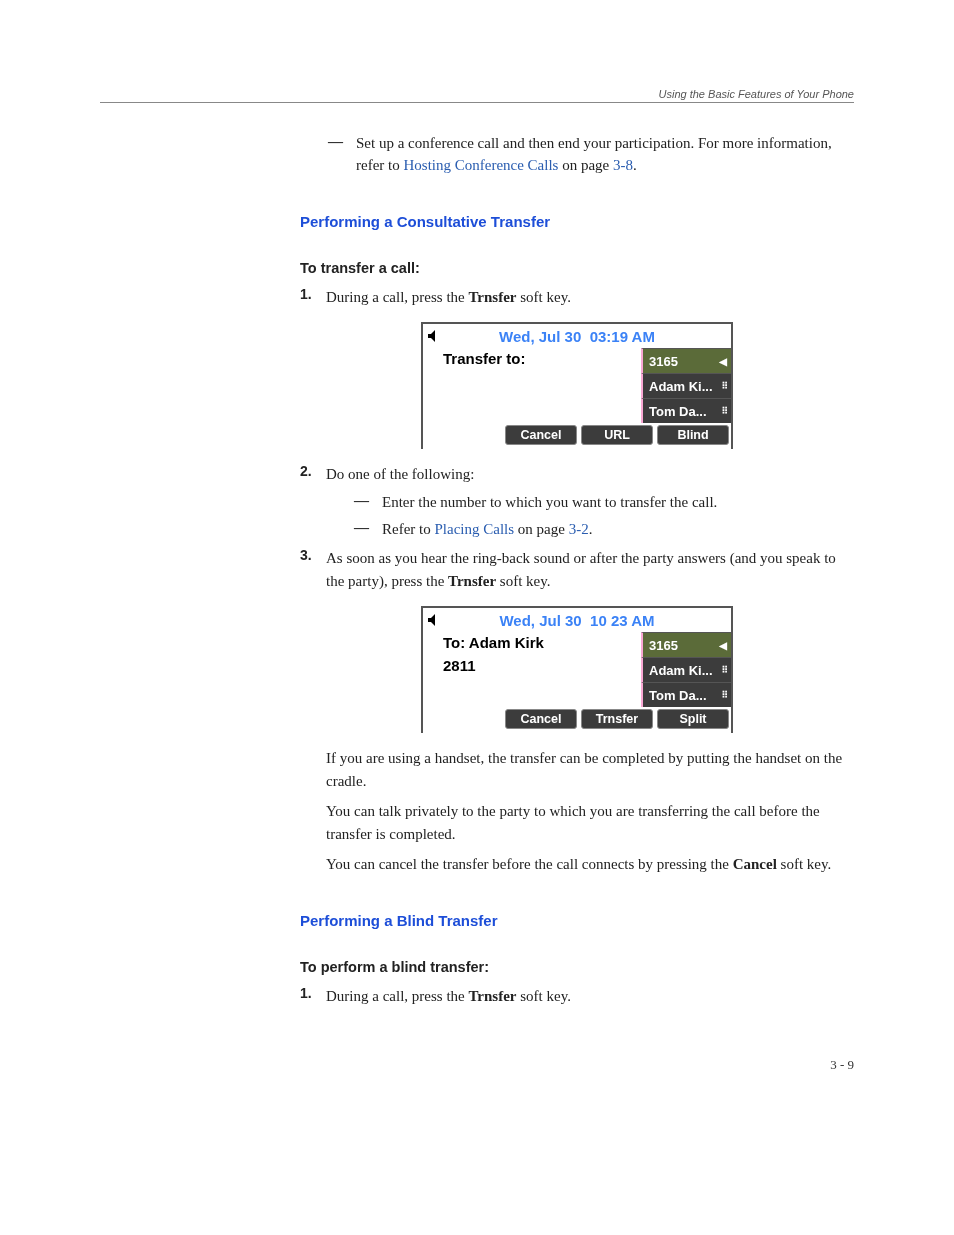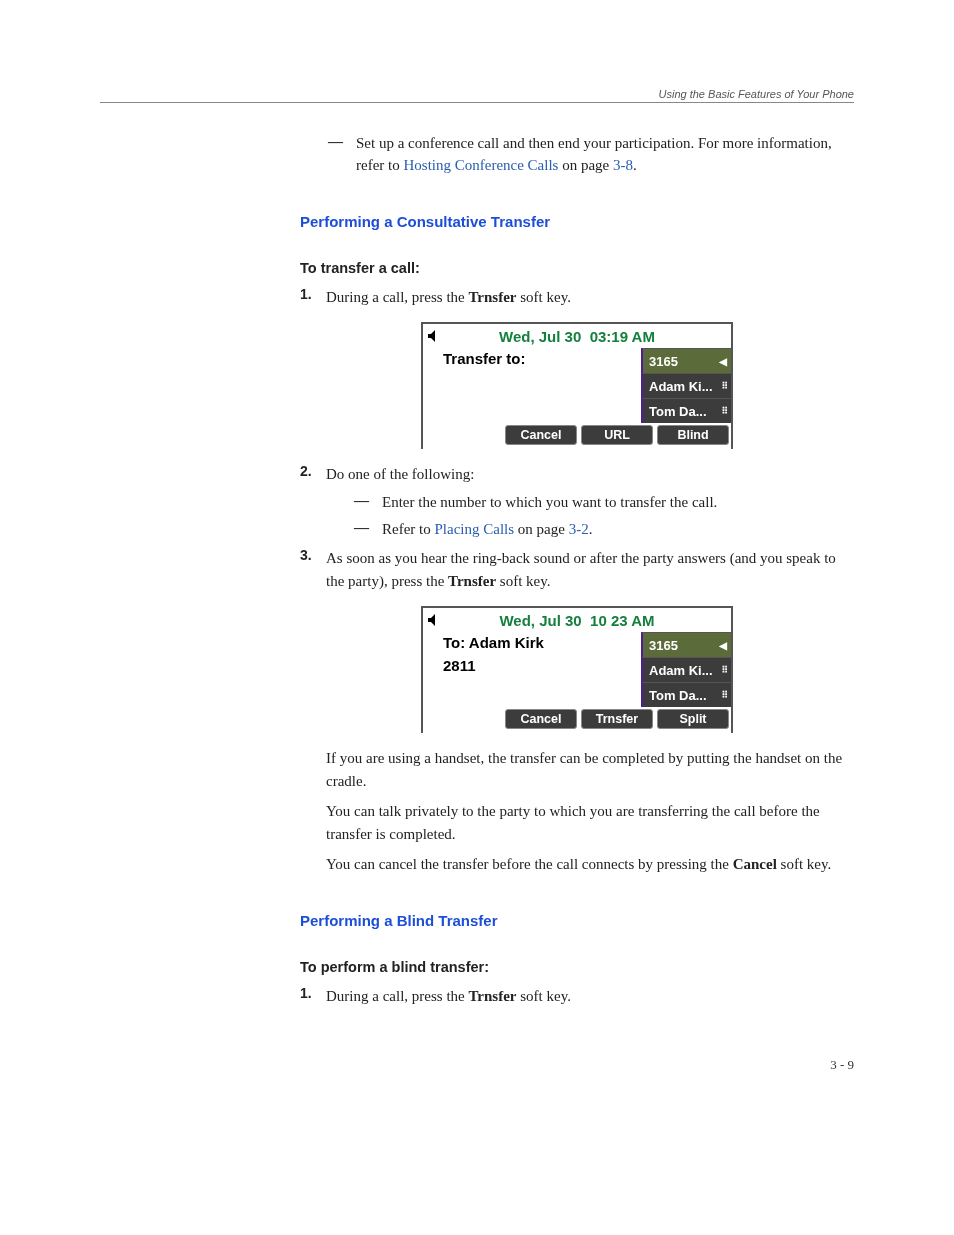--- a/index.html
+++ b/index.html
@@ -88,21 +88,21 @@
     display: inline-block;
     width: 308px;
     background: #fff;
     border: 2px solid #555;
     border-bottom-width: 0;
     text-align: left;
     font-family: Arial, sans-serif;
   }
   .phone .titlebar {
     background: #fff;
-    color: #15803d;
+    color: #3b82f6;
     font-weight: bold;
     font-size: 15px;
     padding: 2px 0;
     display: flex;
     align-items: center;
     justify-content: center;
     position: relative;
     height: 20px;
   }
   .spk-icon {
@@ -127,21 +127,21 @@
   }
   .side-col {
     width: 90px;
   }
   .side-entry {
     background: #3c3c3c;
     color: #fff;
     font-weight: bold;
     font-size: 13px;
     padding: 2px 4px 2px 6px;
-    border-left: 2px solid #4c1d95;
+    border-left: 2px solid #f9a8d4;
     border-top: 1px solid #555;
     display: flex;
     align-items: center;
     justify-content: space-between;
     height: 20px;
     position: relative;
   }
   .side-entry.active {
     background: #5b6b39;
   }

